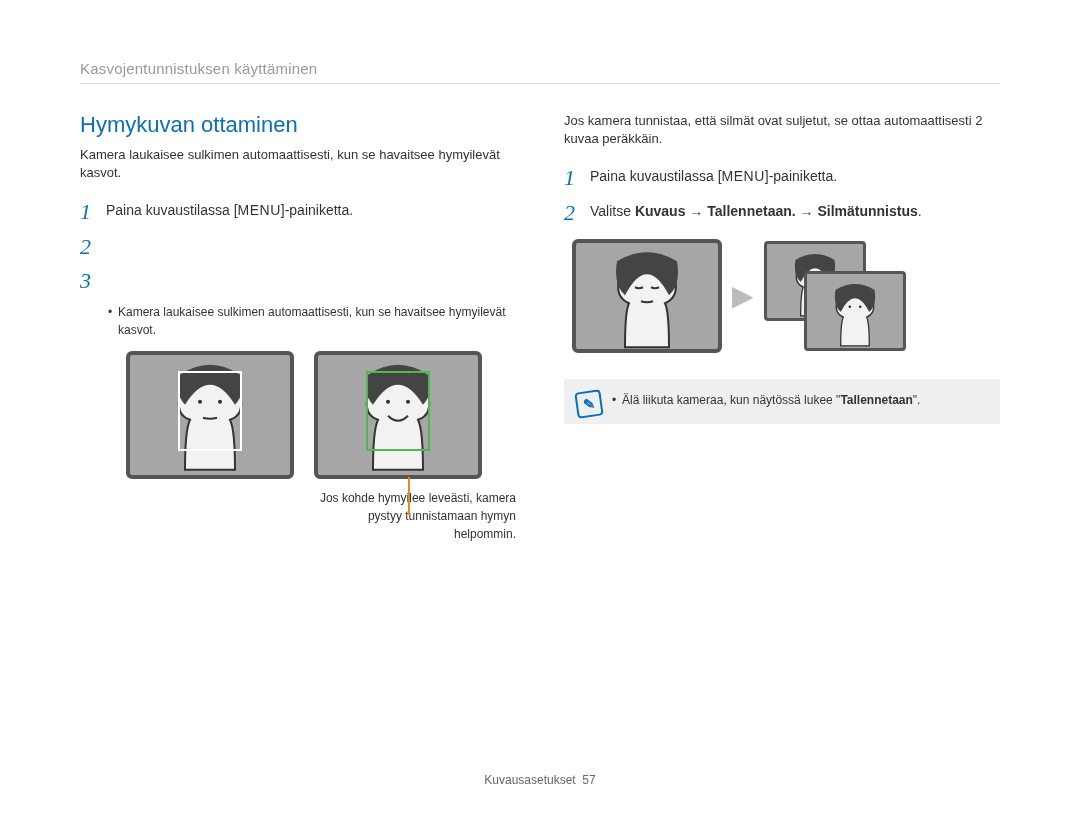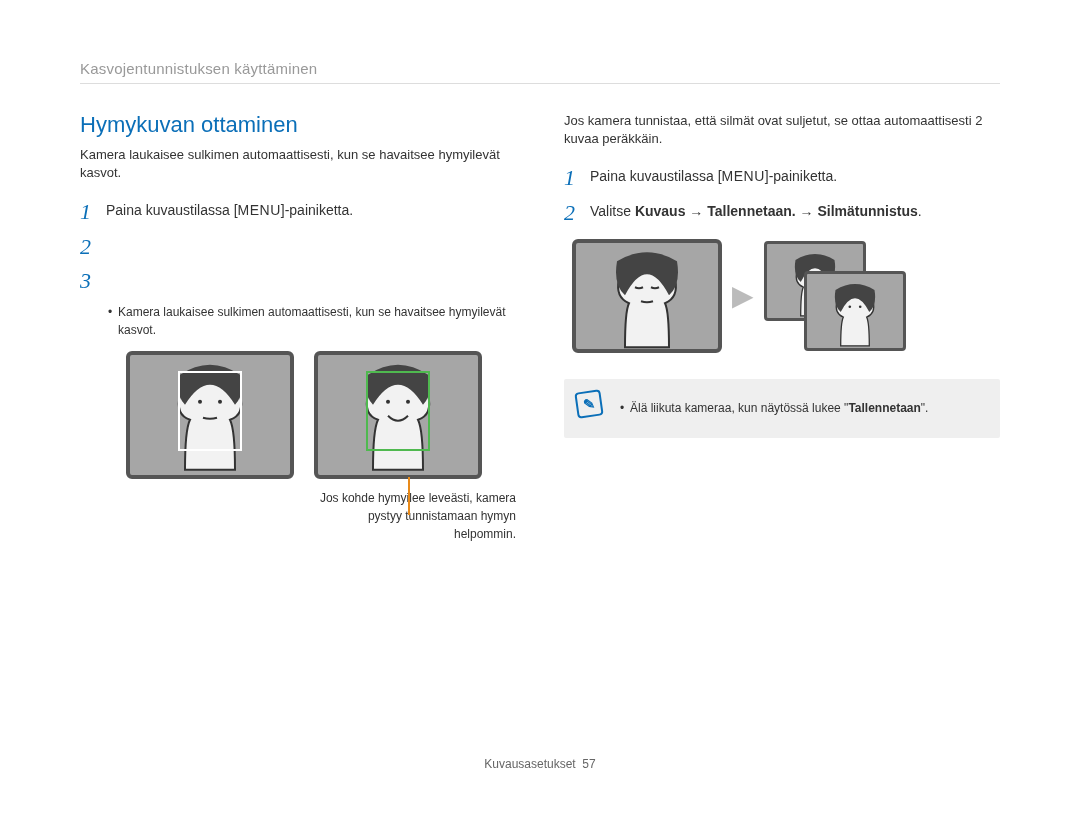--- a/index.html
+++ b/index.html
@@ -215,36 +215,36 @@
     display: flex;
     align-items: center;
     justify-content: center;
     color: #0b6fb8;
     font-size: 14px;
     font-weight: bold;
     transform: rotate(-8deg);
   }
   .note-box ul {
     list-style: none;
-    margin: 8px;
+    margin: 0;
     padding: 0;
   }
   .note-box li {
     position: relative;
     padding-left: 10px;
     margin-bottom: 2px;
   }
   .note-box li::before {
     content: "•";
     position: absolute;
     left: 0;
   }
   .footer {
     position: absolute;
-    bottom: 44px;
+    bottom: 28px;
     left: 0;
     width: 100%;
     text-align: center;
     font-size: 12px;
     color: #666;
   }
   .footer .pnum { font-weight: 400; }
   .arrow-chain { font-family: Arial; }
   .bold { font-weight: bold; }
 </style>

